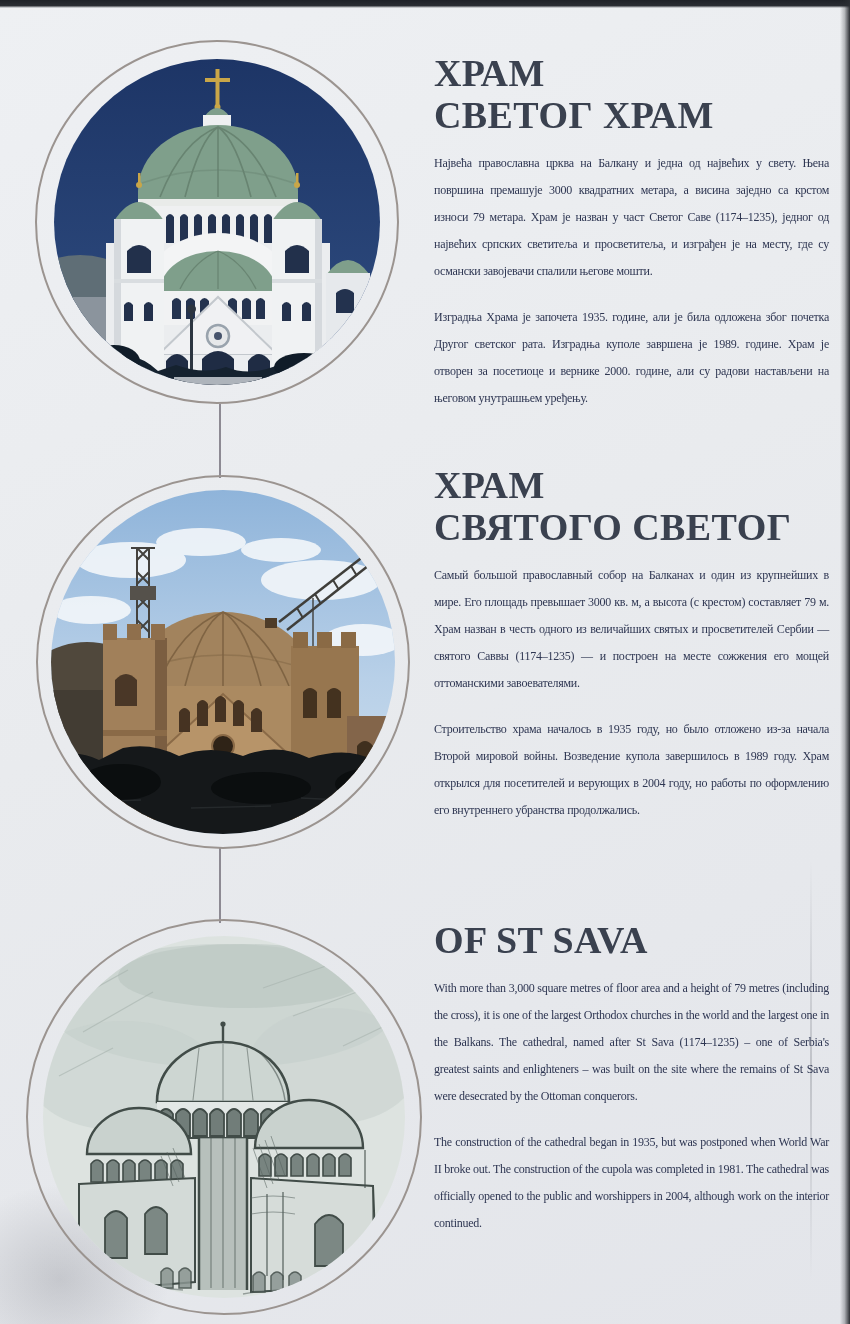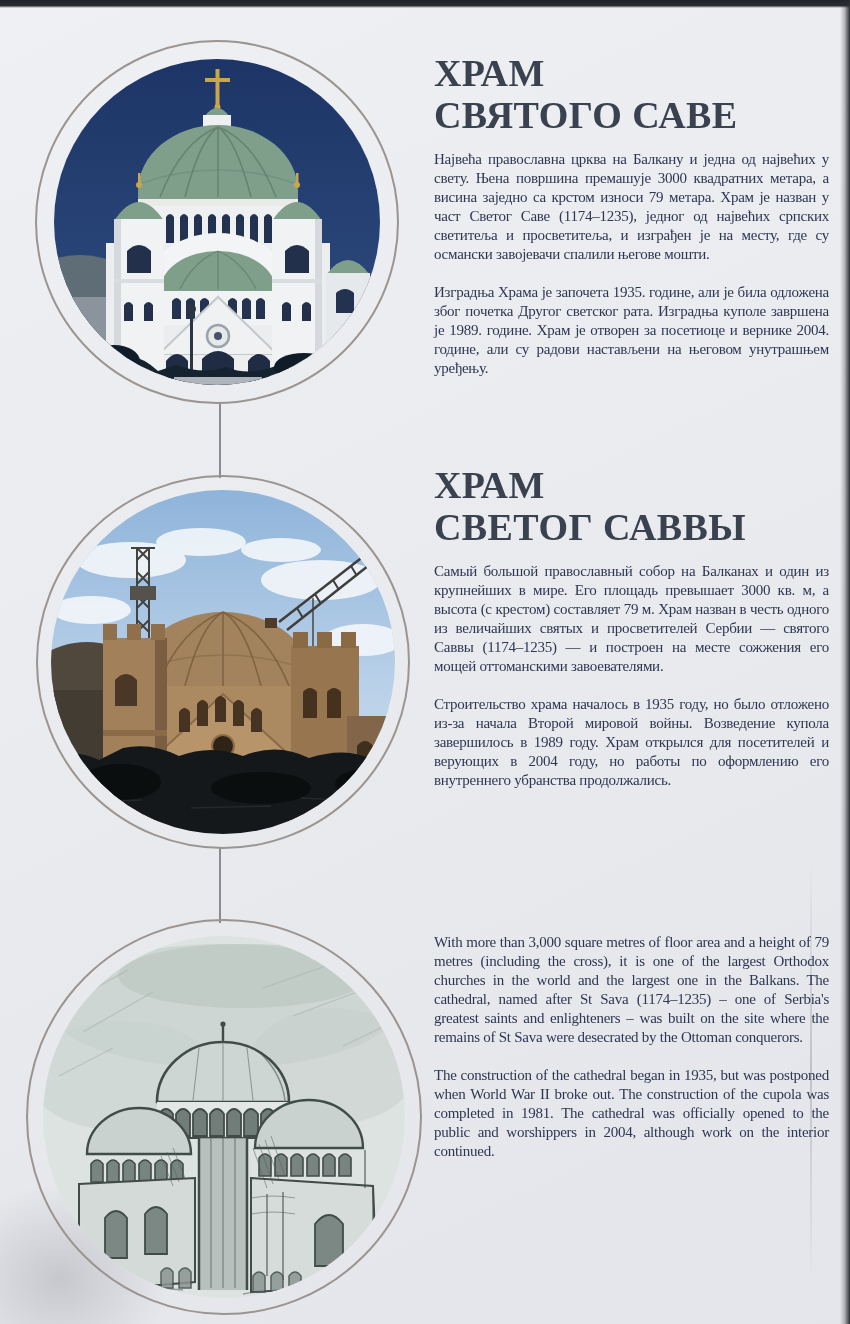--- a/index.html
+++ b/index.html
@@ -32,21 +32,21 @@
   #photo3{left:43px;top:936px;width:362px;height:362px;}
   .photo svg{display:block;width:100%;height:100%;}
 
   .text-block{position:absolute;left:434px;width:395px;}
   #sec1{top:52px;} #sec2{top:464px;} #sec3{top:877px;}
   .text-block h2{
     margin:0;font-size:38px;line-height:42px;font-weight:700;
     letter-spacing:.4px;color:#3a414f;
   }
   .text-block p{
-    margin:14px 0 0;font-size:15px;line-height:19px;letter-spacing:-.25px;
+    margin:14px 0 0;font-size:12px;line-height:27px;letter-spacing:-.25px;
     color:#2e3652;text-align:justify;font-weight:400;
   }
   .text-block p + p{margin-top:19px;}
 </style>
 </head>
 <body>
 
 <div class="stage">
 
   <div class="edge-top"></div>
@@ -322,30 +322,30 @@
         <path d="M228 356 L228 340 Q234 332 240 340 L240 356 Z"></path>
         <path d="M246 356 L246 340 Q252 332 258 340 L258 356 Z"></path>
       </g>
       <g stroke="#4a5552" stroke-width="1.4" opacity=".5" fill="none">
         <path d="M50 356 Q95 348 140 354 M200 358 Q250 350 300 356"></path>
       </g>
     </svg>
   </div>
 
   <section class="text-block" id="sec1" lang="sr">
-    <h2><span>ХРАМ</span><br><span>СВЯТОГО САВЕ</span></h2>
+    <h2><span>ХРАМ</span><br><span>СВЕТОГ ХРАМ</span></h2>
     <p>Највећа православна црква на Балкану и једна од највећих у свету. Њена површина премашује 3000 квадратних метара, а висина заједно са крстом износи 79 метара. Храм је назван у част Светог Саве (1174–1235), једног од највећих српских светитеља и просветитеља, и изграђен је на месту, где су османски завојевачи спалили његове мошти.</p>
-    <p>Изградња Храма је започета 1935. године, али је била одложена због почетка Другог светског рата. Изградња куполе завршена је 1989. године. Храм је отворен за посетиоце и вернике 2004. године, али су радови настављени на његовом унутрашњем уређењу.</p>
+    <p>Изградња Храма је започета 1935. године, али је била одложена због почетка Другог светског рата. Изградња куполе завршена је 1989. године. Храм је отворен за посетиоце и вернике 2000. године, али су радови настављени на његовом унутрашњем уређењу.</p>
   </section>
 
   <section class="text-block" id="sec2" lang="ru">
-    <h2><span>ХРАМ</span><br><span>СВЕТОГ САВВЫ</span></h2>
+    <h2><span>ХРАМ</span><br><span>СВЯТОГО СВЕТОГ</span></h2>
     <p>Самый большой православный собор на Балканах и один из крупнейших в мире. Его площадь превышает 3000 кв. м, а высота (с крестом) составляет 79 м. Храм назван в честь одного из величайших святых и просветителей Сербии — святого Саввы (1174–1235) — и построен на месте сожжения его мощей оттоманскими завоевателями.</p>
     <p>Строительство храма началось в 1935 году, но было отложено из-за начала Второй мировой войны. Возведение купола завершилось в 1989 году. Храм открылся для посетителей и верующих в 2004 году, но работы по оформлению его внутреннего убранства продолжались.</p>
   </section>
 
   <section class="text-block" id="sec3" lang="en">
-    <h2><br></h2>
+    <h2><br><span>OF ST SAVA</span></h2>
     <p>With more than 3,000 square metres of floor area and a height of 79 metres (including the cross), it is one of the largest Orthodox churches in the world and the largest one in the Balkans. The cathedral, named after St Sava (1174–1235) – one of Serbia's greatest saints and enlighteners – was built on the site where the remains of St Sava were desecrated by the Ottoman conquerors.</p>
     <p>The construction of the cathedral began in 1935, but was postponed when World War II broke out. The construction of the cupola was completed in 1981. The cathedral was officially opened to the public and worshippers in 2004, although work on the interior continued.</p>
   </section>
 
 </div>
 
 </body></html>

